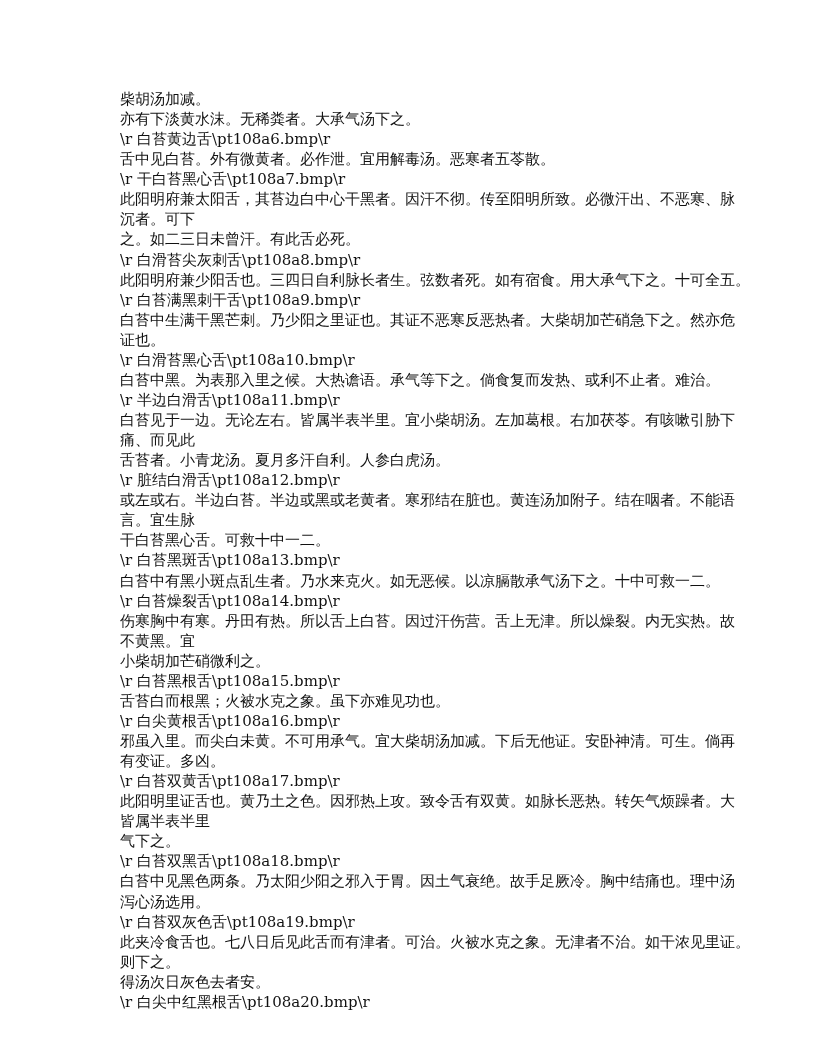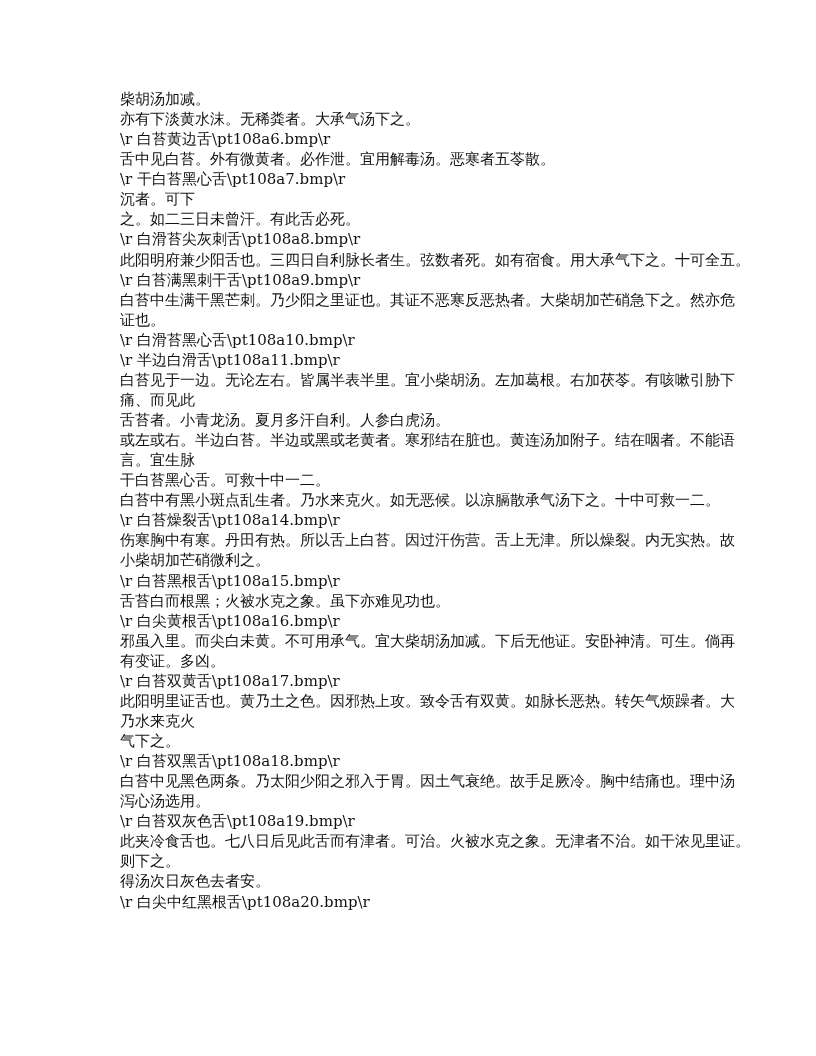--- a/index.html
+++ b/index.html
@@ -18,47 +18,52 @@
 </style>
 </head>
 <body>
 
 <div class="page" id="page">
     <div class="line">柴胡汤加减。</div>
     <div class="line">亦有下淡黄水沫。无稀粪者。大承气汤下之。</div>
     <div class="line marker-line">\r 白苔黄边舌\pt108a6.bmp\r</div>
     <div class="line">舌中见白苔。外有微黄者。必作泄。宜用解毒汤。恶寒者五苓散。</div>
     <div class="line marker-line">\r 干白苔黑心舌\pt108a7.bmp\r</div>
+    <div class="line">此阳明府兼太阳舌，其苔边白中心干黑者。因汗不彻。传至阳明所致。必微汗出、不恶寒、脉</div>
     <div class="line">沉者。可下</div>
     <div class="line">之。如二三日未曾汗。有此舌必死。</div>
     <div class="line marker-line">\r 白滑苔尖灰刺舌\pt108a8.bmp\r</div>
     <div class="line">此阳明府兼少阳舌也。三四日自利脉长者生。弦数者死。如有宿食。用大承气下之。十可全五。</div>
     <div class="line marker-line">\r 白苔满黑刺干舌\pt108a9.bmp\r</div>
     <div class="line">白苔中生满干黑芒刺。乃少阳之里证也。其证不恶寒反恶热者。大柴胡加芒硝急下之。然亦危</div>
     <div class="line">证也。</div>
     <div class="line marker-line">\r 白滑苔黑心舌\pt108a10.bmp\r</div>
+    <div class="line">白苔中黑。为表那入里之候。大热谵语。承气等下之。倘食复而发热、或利不止者。难治。</div>
     <div class="line marker-line">\r 半边白滑舌\pt108a11.bmp\r</div>
     <div class="line">白苔见于一边。无论左右。皆属半表半里。宜小柴胡汤。左加葛根。右加茯苓。有咳嗽引胁下</div>
     <div class="line">痛、而见此</div>
     <div class="line">舌苔者。小青龙汤。夏月多汗自利。人参白虎汤。</div>
+    <div class="line marker-line">\r 脏结白滑舌\pt108a12.bmp\r</div>
     <div class="line">或左或右。半边白苔。半边或黑或老黄者。寒邪结在脏也。黄连汤加附子。结在咽者。不能语</div>
     <div class="line">言。宜生脉</div>
     <div class="line">干白苔黑心舌。可救十中一二。</div>
+    <div class="line marker-line">\r 白苔黑斑舌\pt108a13.bmp\r</div>
     <div class="line">白苔中有黑小斑点乱生者。乃水来克火。如无恶候。以凉膈散承气汤下之。十中可救一二。</div>
     <div class="line marker-line">\r 白苔燥裂舌\pt108a14.bmp\r</div>
     <div class="line">伤寒胸中有寒。丹田有热。所以舌上白苔。因过汗伤营。舌上无津。所以燥裂。内无实热。故</div>
+    <div class="line">不黄黑。宜</div>
     <div class="line">小柴胡加芒硝微利之。</div>
     <div class="line marker-line">\r 白苔黑根舌\pt108a15.bmp\r</div>
     <div class="line">舌苔白而根黑；火被水克之象。虽下亦难见功也。</div>
     <div class="line marker-line">\r 白尖黄根舌\pt108a16.bmp\r</div>
     <div class="line">邪虽入里。而尖白未黄。不可用承气。宜大柴胡汤加减。下后无他证。安卧神清。可生。倘再</div>
     <div class="line">有变证。多凶。</div>
     <div class="line marker-line">\r 白苔双黄舌\pt108a17.bmp\r</div>
     <div class="line">此阳明里证舌也。黄乃土之色。因邪热上攻。致令舌有双黄。如脉长恶热。转矢气烦躁者。大</div>
-    <div class="line">乃水来克火</div>
+    <div class="line">皆属半表半里</div>
     <div class="line">气下之。</div>
     <div class="line marker-line">\r 白苔双黑舌\pt108a18.bmp\r</div>
     <div class="line">白苔中见黑色两条。乃太阳少阳之邪入于胃。因土气衰绝。故手足厥冷。胸中结痛也。理中汤</div>
     <div class="line">泻心汤选用。</div>
     <div class="line marker-line">\r 白苔双灰色舌\pt108a19.bmp\r</div>
     <div class="line">此夹冷食舌也。七八日后见此舌而有津者。可治。火被水克之象。无津者不治。如干浓见里证。</div>
     <div class="line">则下之。</div>
     <div class="line">得汤次日灰色去者安。</div>
     <div class="line marker-line">\r 白尖中红黑根舌\pt108a20.bmp\r</div>
   </div>

